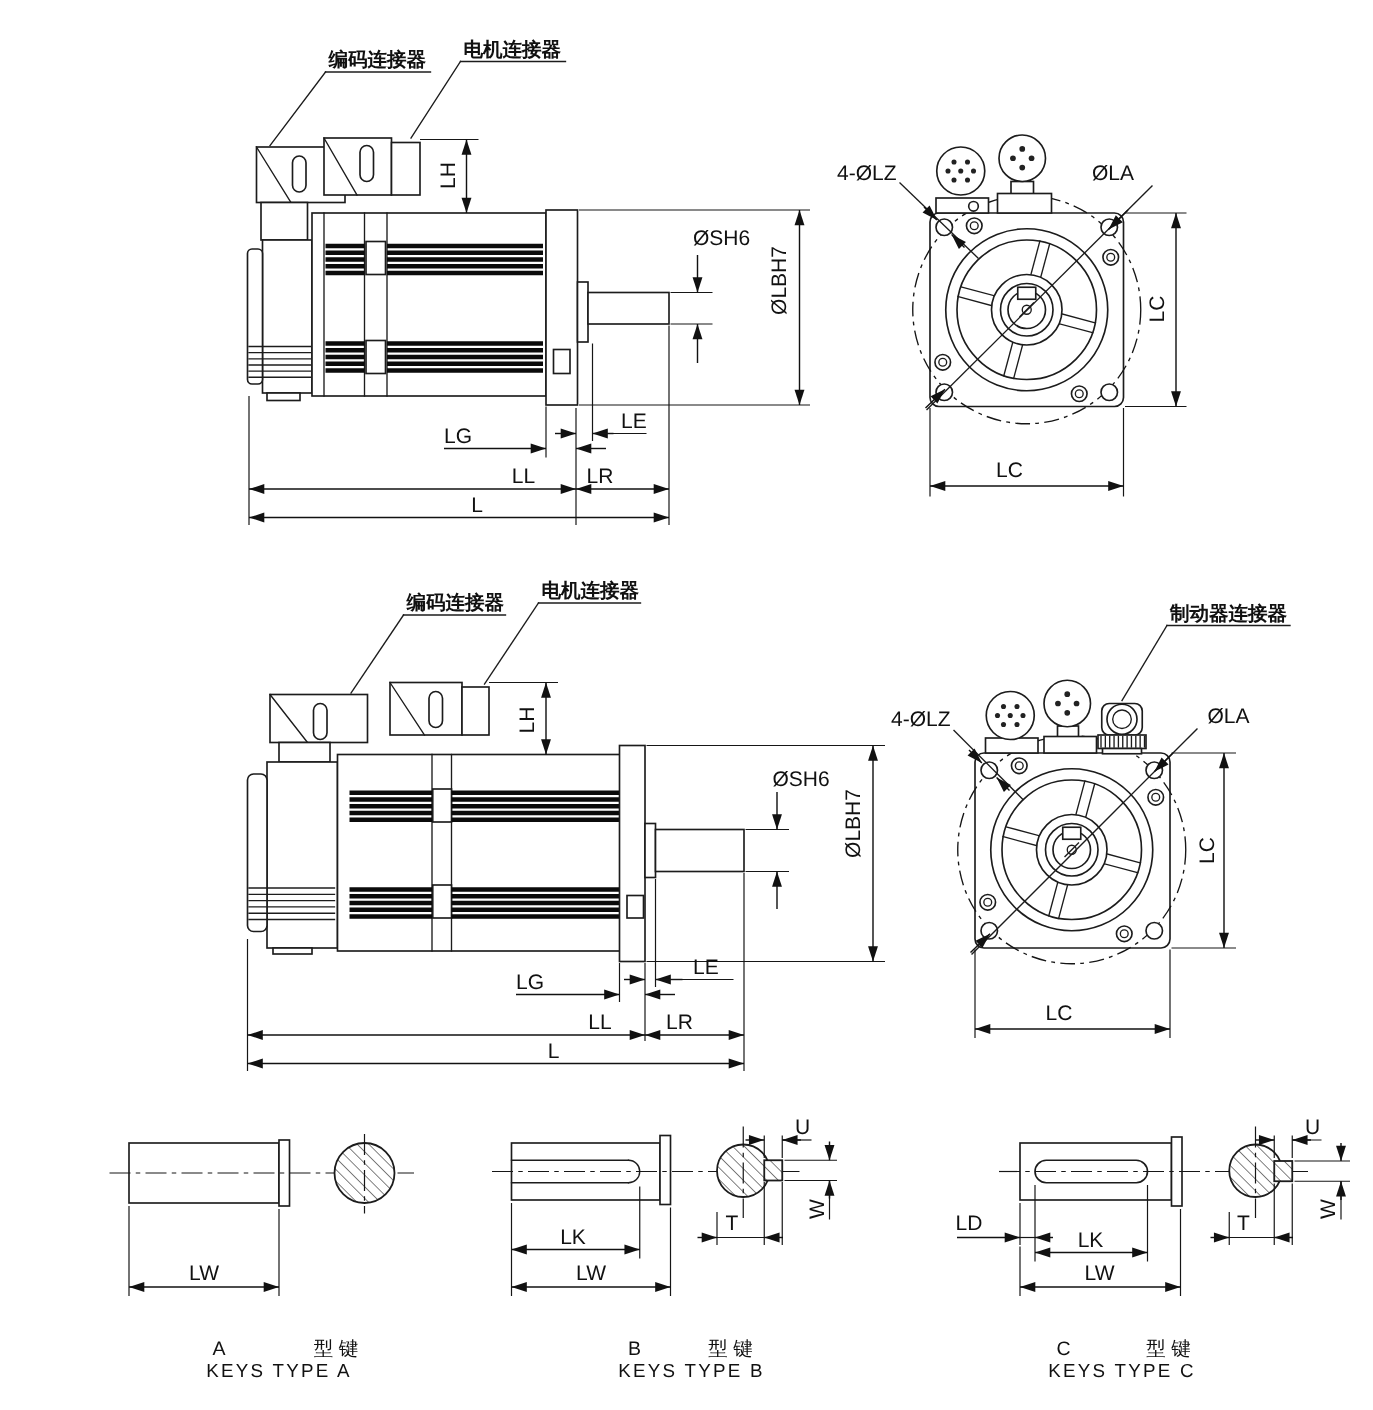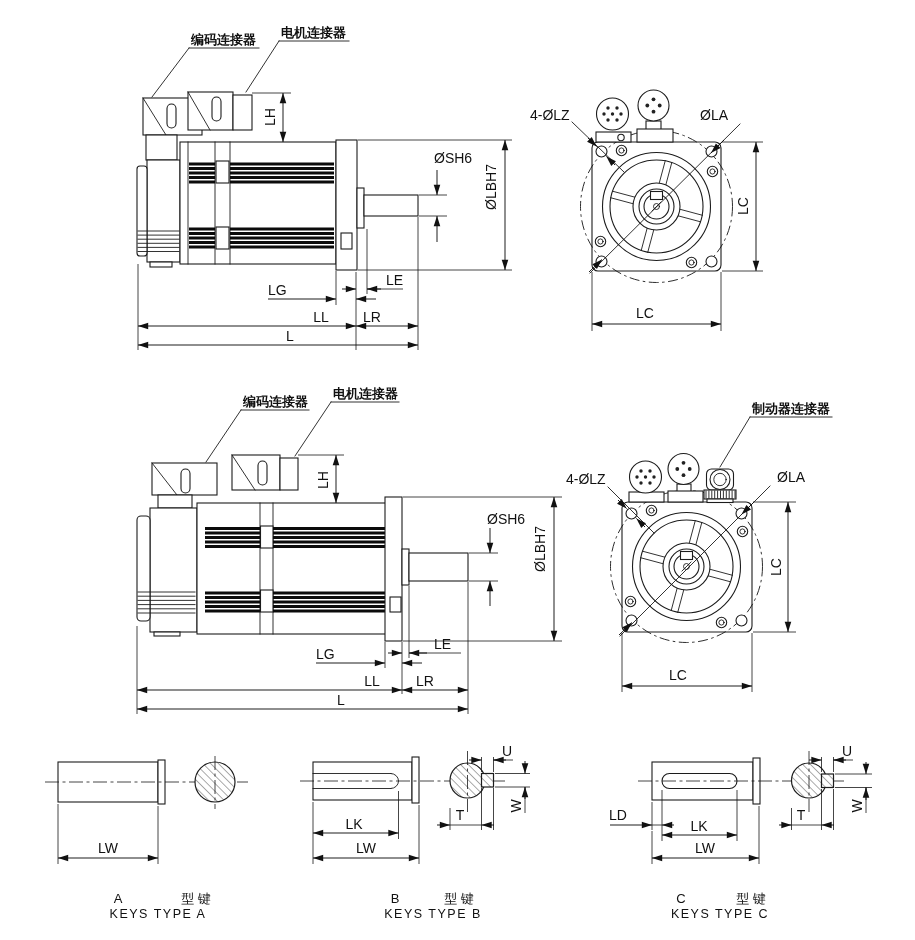--- a/index.html
+++ b/index.html
@@ -1,16 +1,16 @@
 <!DOCTYPE html>
 <html><head>
 <meta charset="utf-8">
 <style>
   html,body{margin:0;padding:0;background:#fff;}
-  #stage{width:778px;height:940px;background:#ffffff;position:relative;font-family:"Liberation Sans",sans-serif;}
+  #stage{width:778px;height:940px;background:#ffffff;position:relative;font-family:"Liberation Sans",sans-serif;padding-left:28px;}
   svg{display:block;}
   .ln{fill:none;stroke:#1c1c1c;stroke-width:1.1;stroke-linecap:square;}
   .t{stroke-width:0.9;}
   .wfill{fill:#ffffff;stroke:#1c1c1c;stroke-width:1.1;}
   .hatch{fill:url(#hp);stroke:#1c1c1c;stroke-width:1.2;}
   .blk{fill:#0b0b0b;stroke:none;}
   .pin{fill:#222;stroke:none;}
   .ext{fill:none;stroke:#161616;stroke-width:0.8;}
   .dim{fill:none;stroke:#111;stroke-width:0.95;marker-start:url(#ar);marker-end:url(#ar);}
   .de{fill:none;stroke:#111;stroke-width:0.95;marker-end:url(#ar);}

